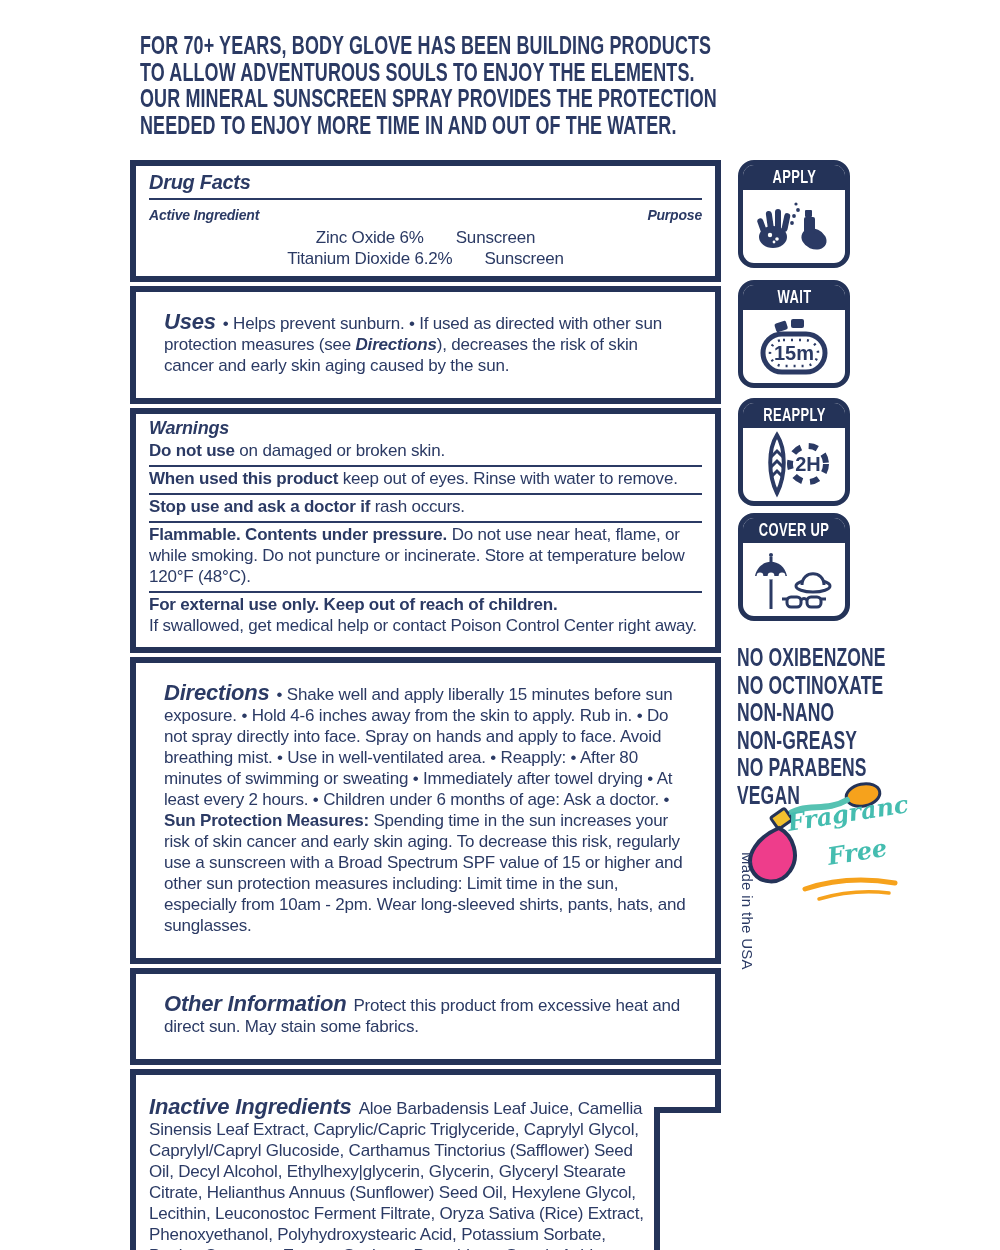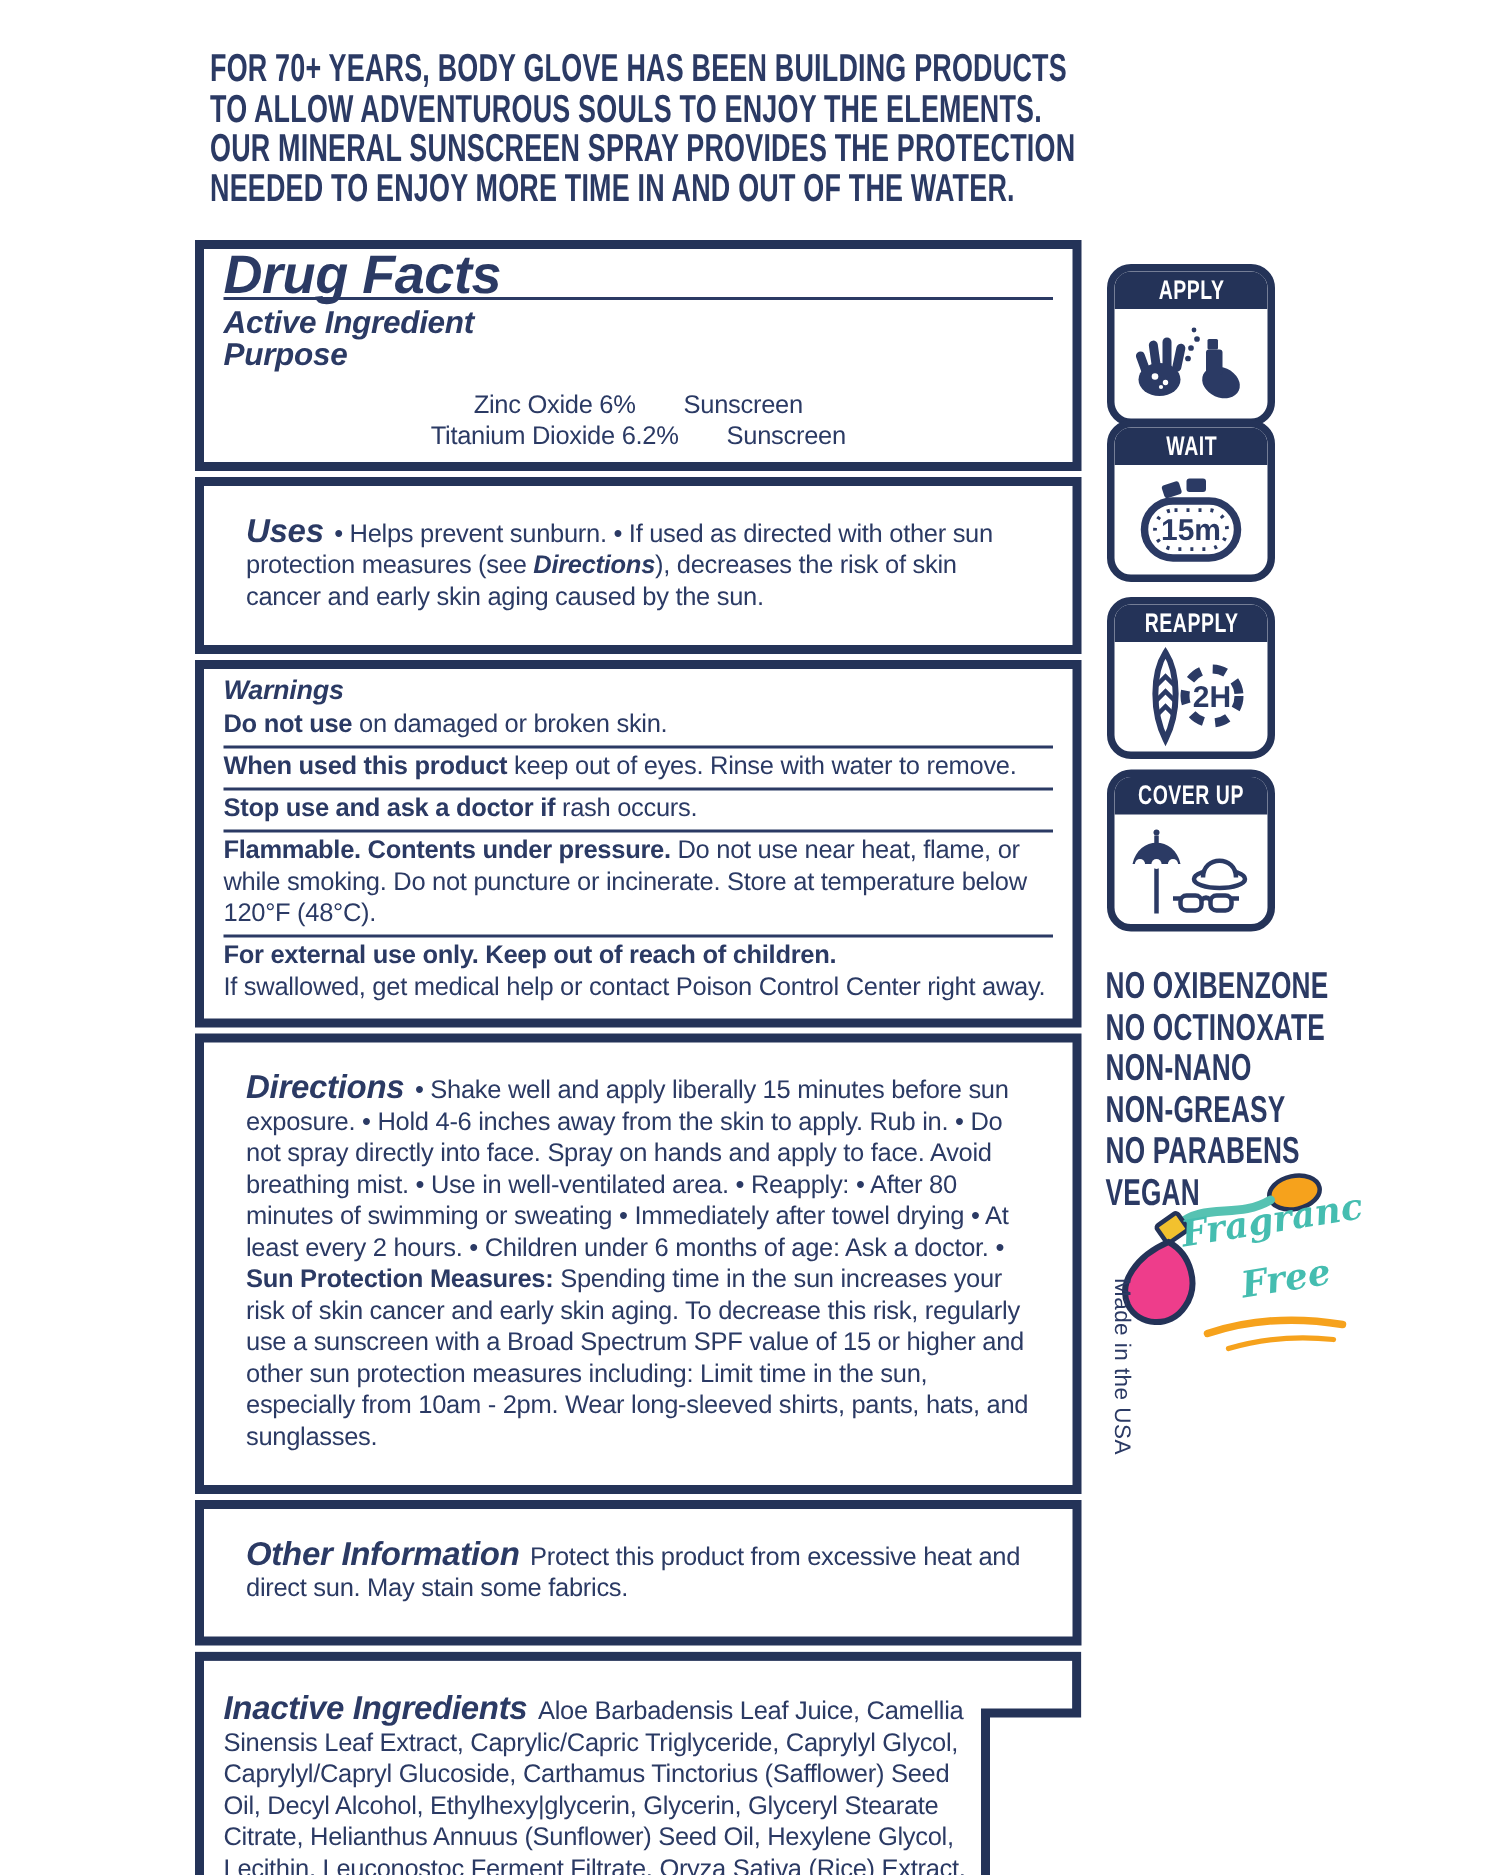--- a/index.html
+++ b/index.html
@@ -22,23 +22,23 @@
   .box {
     box-sizing:border-box; width:591px;
     border:6px solid #243358; background:#fff; margin-bottom:4px;
     padding:4px 13px 7px;
     font-size:17px; line-height:21px; letter-spacing:-0.2px;
   }
   .box p { margin:15px; }
   .sec-head { font-size:22px; font-weight:bold; font-style:italic; margin-right:7px; letter-spacing:-0.2px; }
   .emph { font-weight:bold; font-style:italic; }
 
-  .df-title { font-size:36px; font-style:italic; font-weight:bold; margin:2px 0 5px; letter-spacing:-0.3px; }
+  .df-title { font-size:20px; font-style:italic; font-weight:bold; margin:2px 0 5px; letter-spacing:-0.3px; }
   .title-rule { border-top:2px solid #2b3a64; margin-bottom:5px; }
-  .ai-head { display:flex; justify-content:space-between; font-size:21px; font-weight:bold; font-style:italic; margin-bottom:12px;flex-direction:column; }
+  .ai-head { display:flex; justify-content:space-between; font-size:14px; font-weight:bold; font-style:italic; margin-bottom:1px; }
   .ai-row { display:flex; justify-content:center;gap:32px; }
 
   .w-head { font-size:18px; font-weight:bold; font-style:italic; letter-spacing:-0.2px; }
   .rule { border-bottom:2px solid #2b3a64; padding:1px 0 4px; }
   .rule:last-child { border-bottom:none; }
   .rule.block-head b { display:block; }
 
   
   .notch-outer {
     position:relative; box-sizing:border-box; width:591px; margin-bottom:4px;
@@ -132,21 +132,21 @@
     <div class="notch-inner">
       <p><span class="notch-float" style="display:block"></span><b class="sec-head">Inactive Ingredients</b><span>Aloe Barbadensis Leaf Juice, Camellia Sinensis Leaf Extract, Caprylic/Capric Triglyceride, Caprylyl Glycol, Caprylyl/Capryl Glucoside, Carthamus Tinctorius (Safflower) Seed Oil, Decyl Alcohol, Ethylhexy|glycerin, Glycerin, Glyceryl Stearate Citrate, Helianthus Annuus (Sunflower) Seed Oil, Hexylene Glycol, Lecithin, Leuconostoc Ferment Filtrate, Oryza Sativa (Rice) Extract, Phenoxyethanol, Polyhydroxystearic Acid, Potassium Sorbate, Punica Granatum Extract, Soybean Peroxidase, Stearic Acid, Superoxide Dismutase, Theobroma Cacao (Cocoa) Seed Butter, Tocopherol, Water (Aqua), Xanthan Gum.</span></p>
     </div>
   </section>
 
   <section class="box questions-box">
     <p><b class="sec-head">Questions?</b><span>Call (573) 615-1055</span></p>
   </section>
 </div>
 
-<div class="badge" style="top:176px">
+<div class="badge" style="top:160px">
   <div class="badge-head">
       <span>APPLY</span>
     </div>
   <div class="badge-body">
     <svg width="92" height="70" viewBox="0 0 86 70">
       <g fill="#2b3a64">
         <rect x="8" y="26" width="6" height="17" rx="3" transform="rotate(-20 11 34)"></rect>
         <rect x="16" y="19" width="6" height="21" rx="3" transform="rotate(-8 19 30)"></rect>
         <rect x="24" y="17" width="6" height="23" rx="3"></rect>
         <rect x="32" y="21" width="6" height="19" rx="3" transform="rotate(12 35 30)"></rect>

